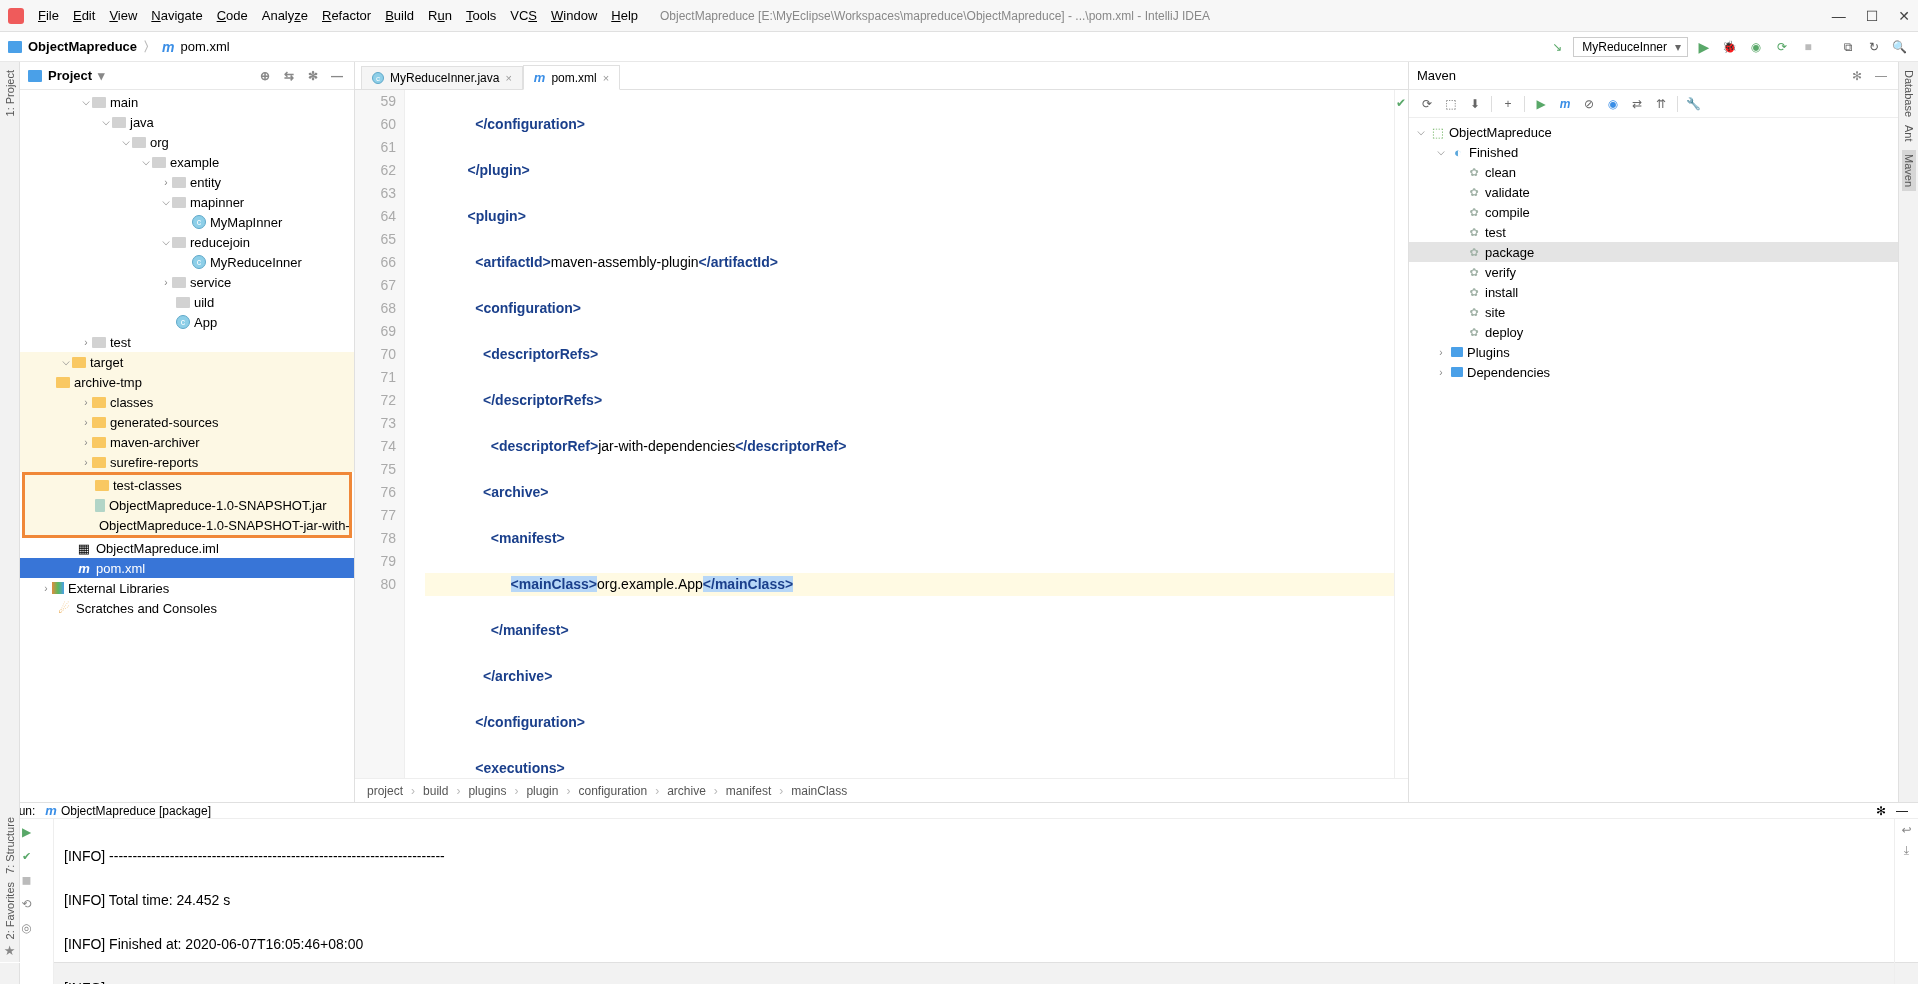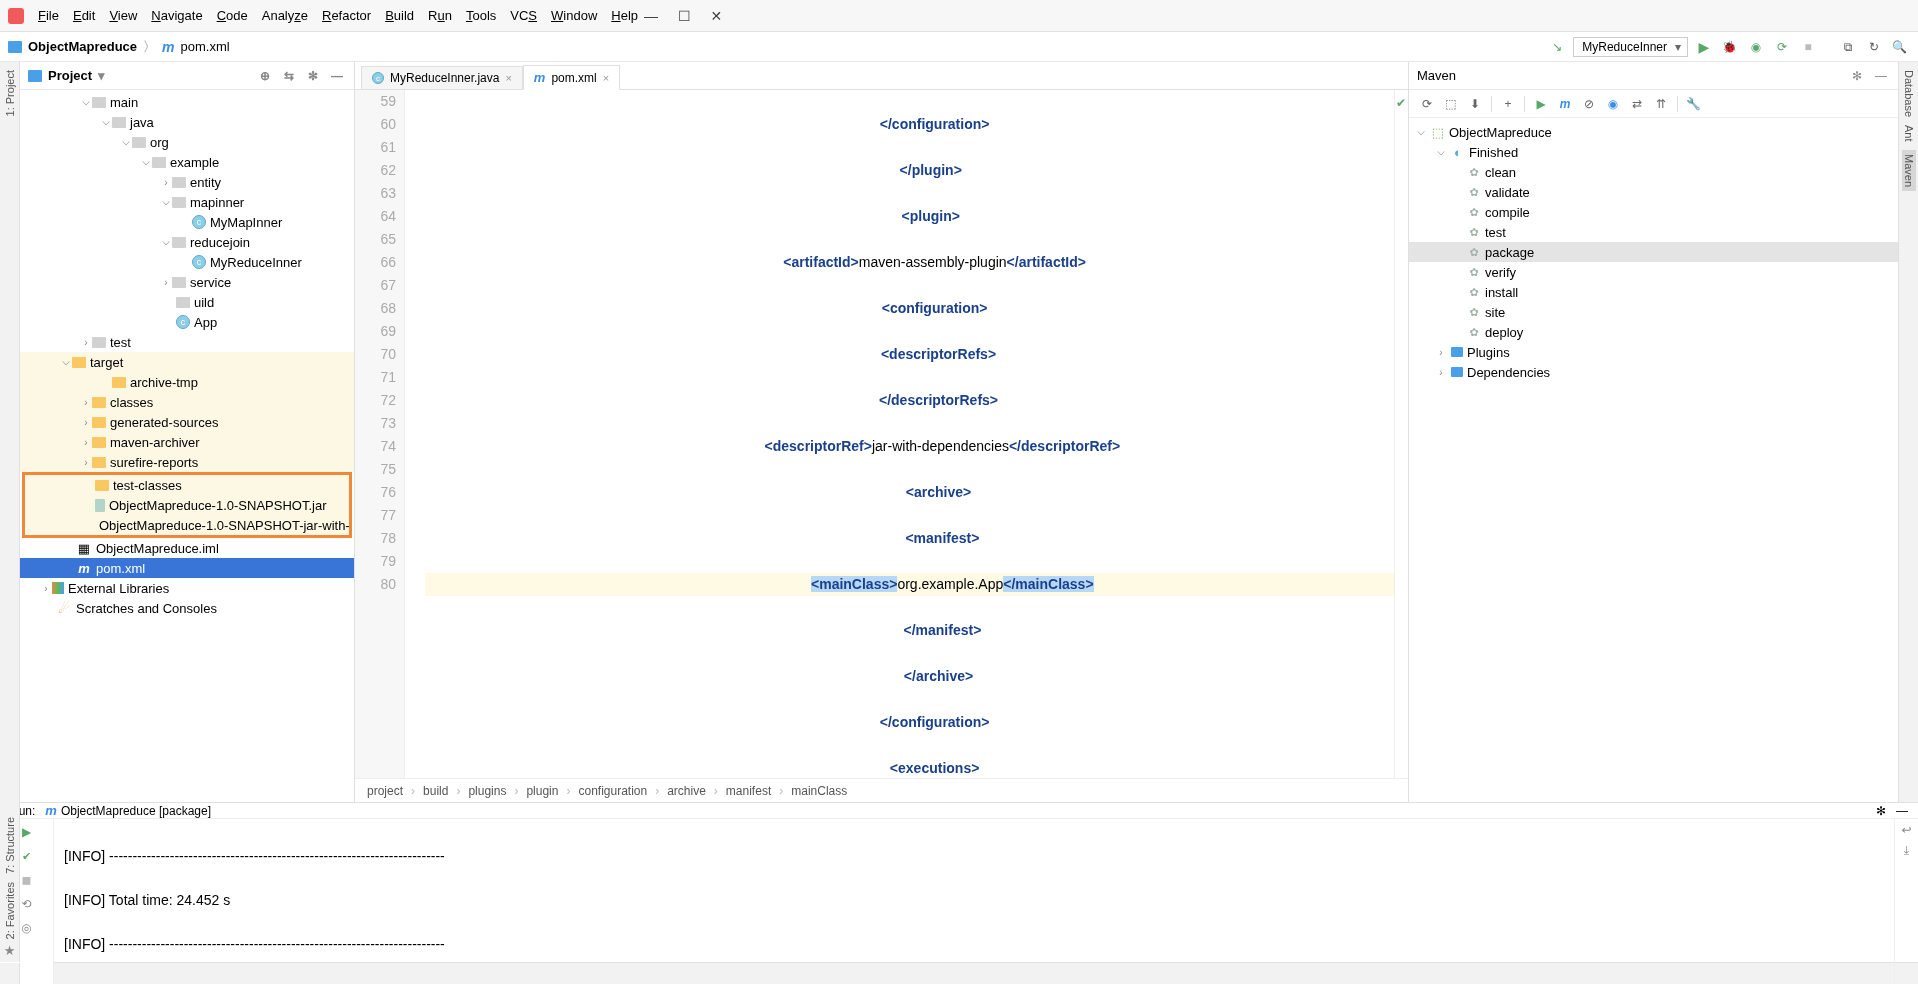--- a/index.html
+++ b/index.html
@@ -47,21 +47,21 @@
 .tree-row.sel .ico.m { color:#fff; }
 .target-bg { background:#fdf8e4; }
 .orange-box { border:3px solid #f08838; margin:0 2px; }
 .editor-panel { flex:1; display:flex; flex-direction:column; min-width:0; }
 .tabs { height:28px; display:flex; align-items:flex-end; border-bottom:1px solid #e0e0e0; padding-left:6px; gap:0; }
 .tab { display:flex; align-items:center; gap:6px; padding:4px 10px; border:1px solid #e0e0e0; border-bottom:none; background:#f5f5f5; font-size:12px; }
 .tab.active { background:#fff; border-bottom:1px solid #fff; position:relative; top:1px; }
 .tab .close { color:#999; font-size:11px; }
 .editor-body { flex:1; display:flex; font-family:"Consolas",monospace; font-size:14px; line-height:23px; overflow:hidden; position:relative; }
 .gutter { width:50px; background:#f7f7f7; color:#aaa; text-align:right; padding:0 8px; border-right:1px solid #eee; }
-.code { flex:1; padding-left:8px; white-space:pre; position:relative; overflow:hidden;text-align:center; }
+.code { flex:1; padding-left:8px; white-space:pre; position:relative; overflow:hidden; }
 .code .t-tag { color:#1a3f8b; font-weight:bold; }
 .code .t-txt { color:#000; }
 .code-line { position:relative; }
 .code-line.hl { background:#fffae3;margin-left:12px; }
 .code-line .sel-span { background:#b7d7f7; }
 .err-strip { width:14px; background:#fff; border-left:1px solid #eee; position:relative; }
 .err-strip .ok { color:#59a869; font-size:12px; position:absolute; top:2px; left:1px; }
 .breadcrumb { height:24px; border-top:1px solid #eee; display:flex; align-items:center; gap:8px; padding:0 12px; font-size:12px; color:#555; }
 .breadcrumb .sep { color:#bbb; }
 .maven-panel { width:490px; border-left:1px solid #e0e0e0; display:flex; flex-direction:column; }
@@ -107,20 +107,21 @@
     <span><u>C</u>ode</span>
     <span>Analy<u>z</u>e</span>
     <span><u>R</u>efactor</span>
     <span><u>B</u>uild</span>
     <span>R<u>u</u>n</span>
     <span><u>T</u>ools</span>
     <span>VC<u>S</u></span>
     <span><u>W</u>indow</span>
     <span><u>H</u>elp</span>
   </div>
+  <div class="titletext">ObjectMapreduce [E:\MyEclipse\Workspaces\mapreduce\ObjectMapreduce] - ...\pom.xml - IntelliJ IDEA</div>
   <div class="winbtns">
     <span>—</span>
     <span>☐</span>
     <span>✕</span>
   </div>
 </div>
 
 <div class="navbar">
   <div class="crumb">
     <span class="folder-ico"></span>
@@ -221,21 +222,21 @@
       <div class="tree-row" style="padding-left:60px">
           <span class="arrow">›</span>
           <span class="ico folder"></span>
           <span>test</span>
         </div>
       <div class="tree-row target-bg" style="padding-left:40px">
           <span class="arrow">⌵</span>
           <span class="ico folder-y"></span>
           <span>target</span>
         </div>
-      <div class="tree-row target-bg" style="padding-left:92px">
+      <div class="tree-row target-bg" style="padding-left:36px">
           <span class="ico folder-y"></span>
           <span>archive-tmp</span>
         </div>
       <div class="tree-row target-bg" style="padding-left:60px">
           <span class="arrow">›</span>
           <span class="ico folder-y"></span>
           <span>classes</span>
         </div>
       <div class="tree-row target-bg" style="padding-left:60px">
           <span class="arrow">›</span>
@@ -476,20 +477,21 @@
     <div class="run-left">
       <span class="rb play">▶</span>
       <span class="rb ok">✔</span>
       <span class="rb" style="color:#bbb">◼</span>
       <span class="rb" style="color:#888">⟲</span>
       <span class="rb" style="color:#888">◎</span>
     </div>
     <div class="run-out">
 <div>[INFO] ------------------------------------------------------------------------</div>
 <div>[INFO] Total time: 24.452 s</div>
+<div>[INFO] Finished at: 2020-06-07T16:05:46+08:00</div>
 <div>[INFO] ------------------------------------------------------------------------</div>
     </div>
     <div class="run-right">
       <span style="color:#888;font-size:12px">↩</span>
       <span style="color:#888;font-size:12px">⤓</span>
     </div>
   </div>
 </div>
 
 <div class="statusbar">

